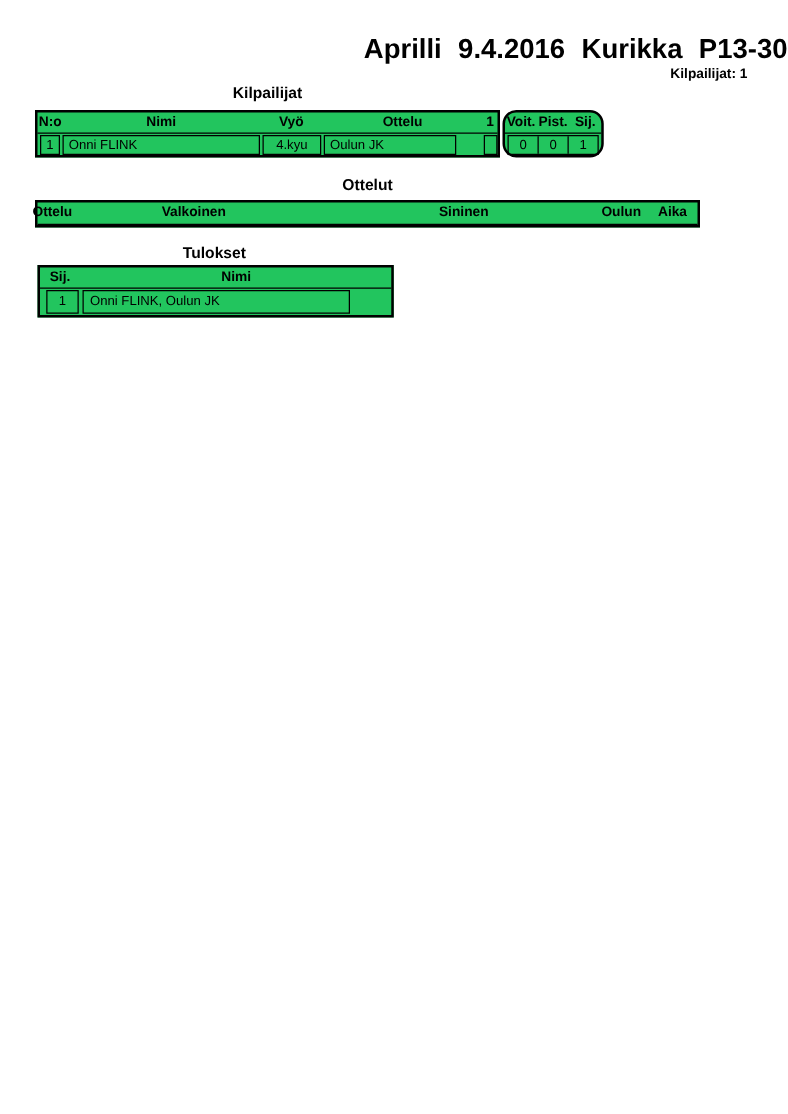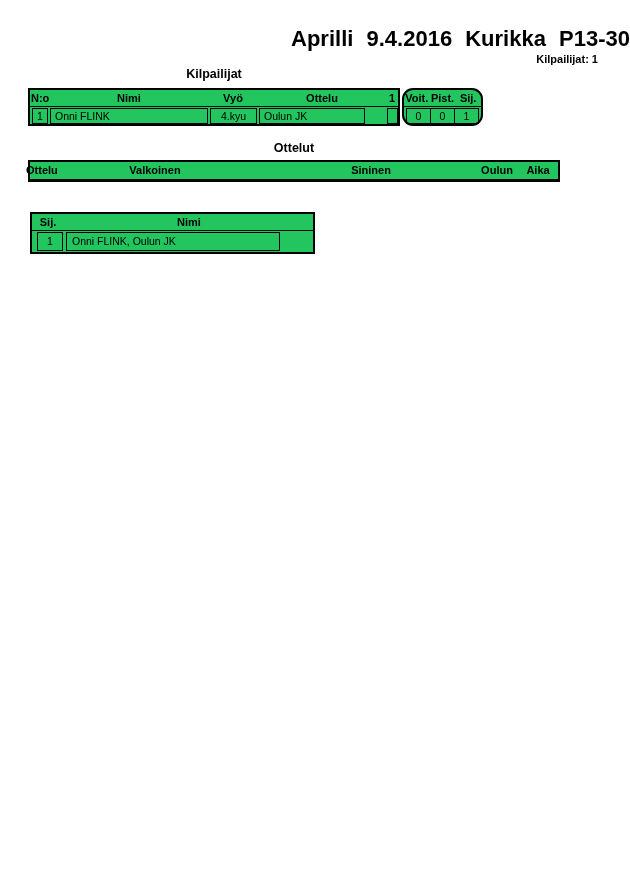--- a/index.html
+++ b/index.html
@@ -132,20 +132,21 @@
   <div class="abs tbl t-ottelut">
     <div class="hdr hdr-o" style="border-bottom:1px solid #000;">
       <span class="hlabel" style="left:-4px;">Ottelu</span>
       <span class="hlabel hcenter" style="left:125px;">Valkoinen</span>
       <span class="hlabel hcenter" style="left:341px;">Sininen</span>
       <span class="hlabel hcenter" style="left:467px;">Oulun</span>
       <span class="hlabel hcenter" style="left:508px;">Aika</span>
     </div>
   </div>
 
+  <div class="abs section-heading h-tulokset">Tulokset</div>
 
   <div class="abs tbl t-tulokset">
     <div class="hdr hdr-t">
       <span class="hlabel hcenter" style="left:16px;">Sij.</span>
       <span class="hlabel hcenter" style="left:157px;">Nimi</span>
     </div>
     <div class="rowarea row-t" style="height:20px;margin-top:1px;">
       <div class="cellbox tc" style="left:5px;width:26px;">1</div>
       <div class="cellbox tl" style="left:34px;width:214px;padding-left:5px;">Onni FLINK, Oulun JK</div>
     </div>

